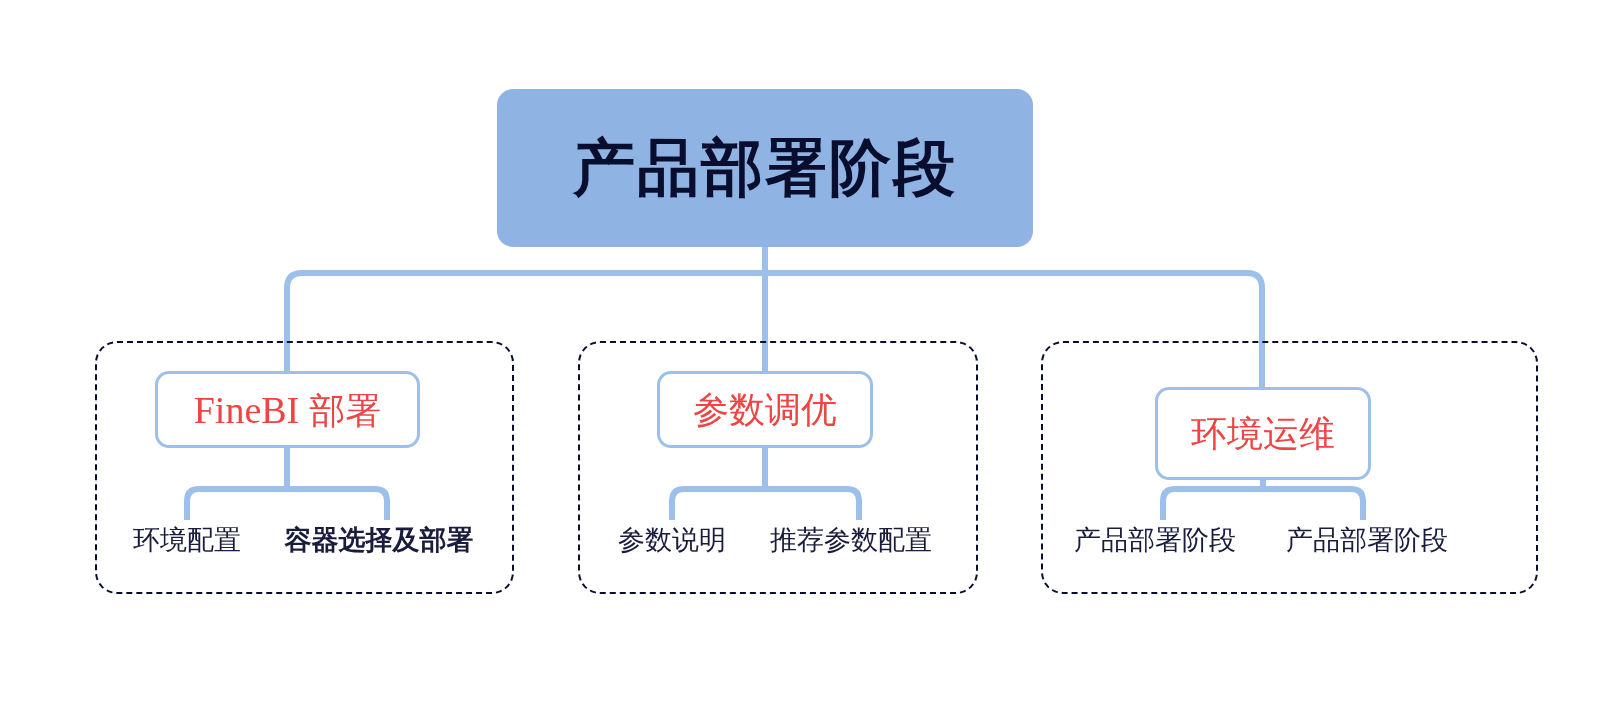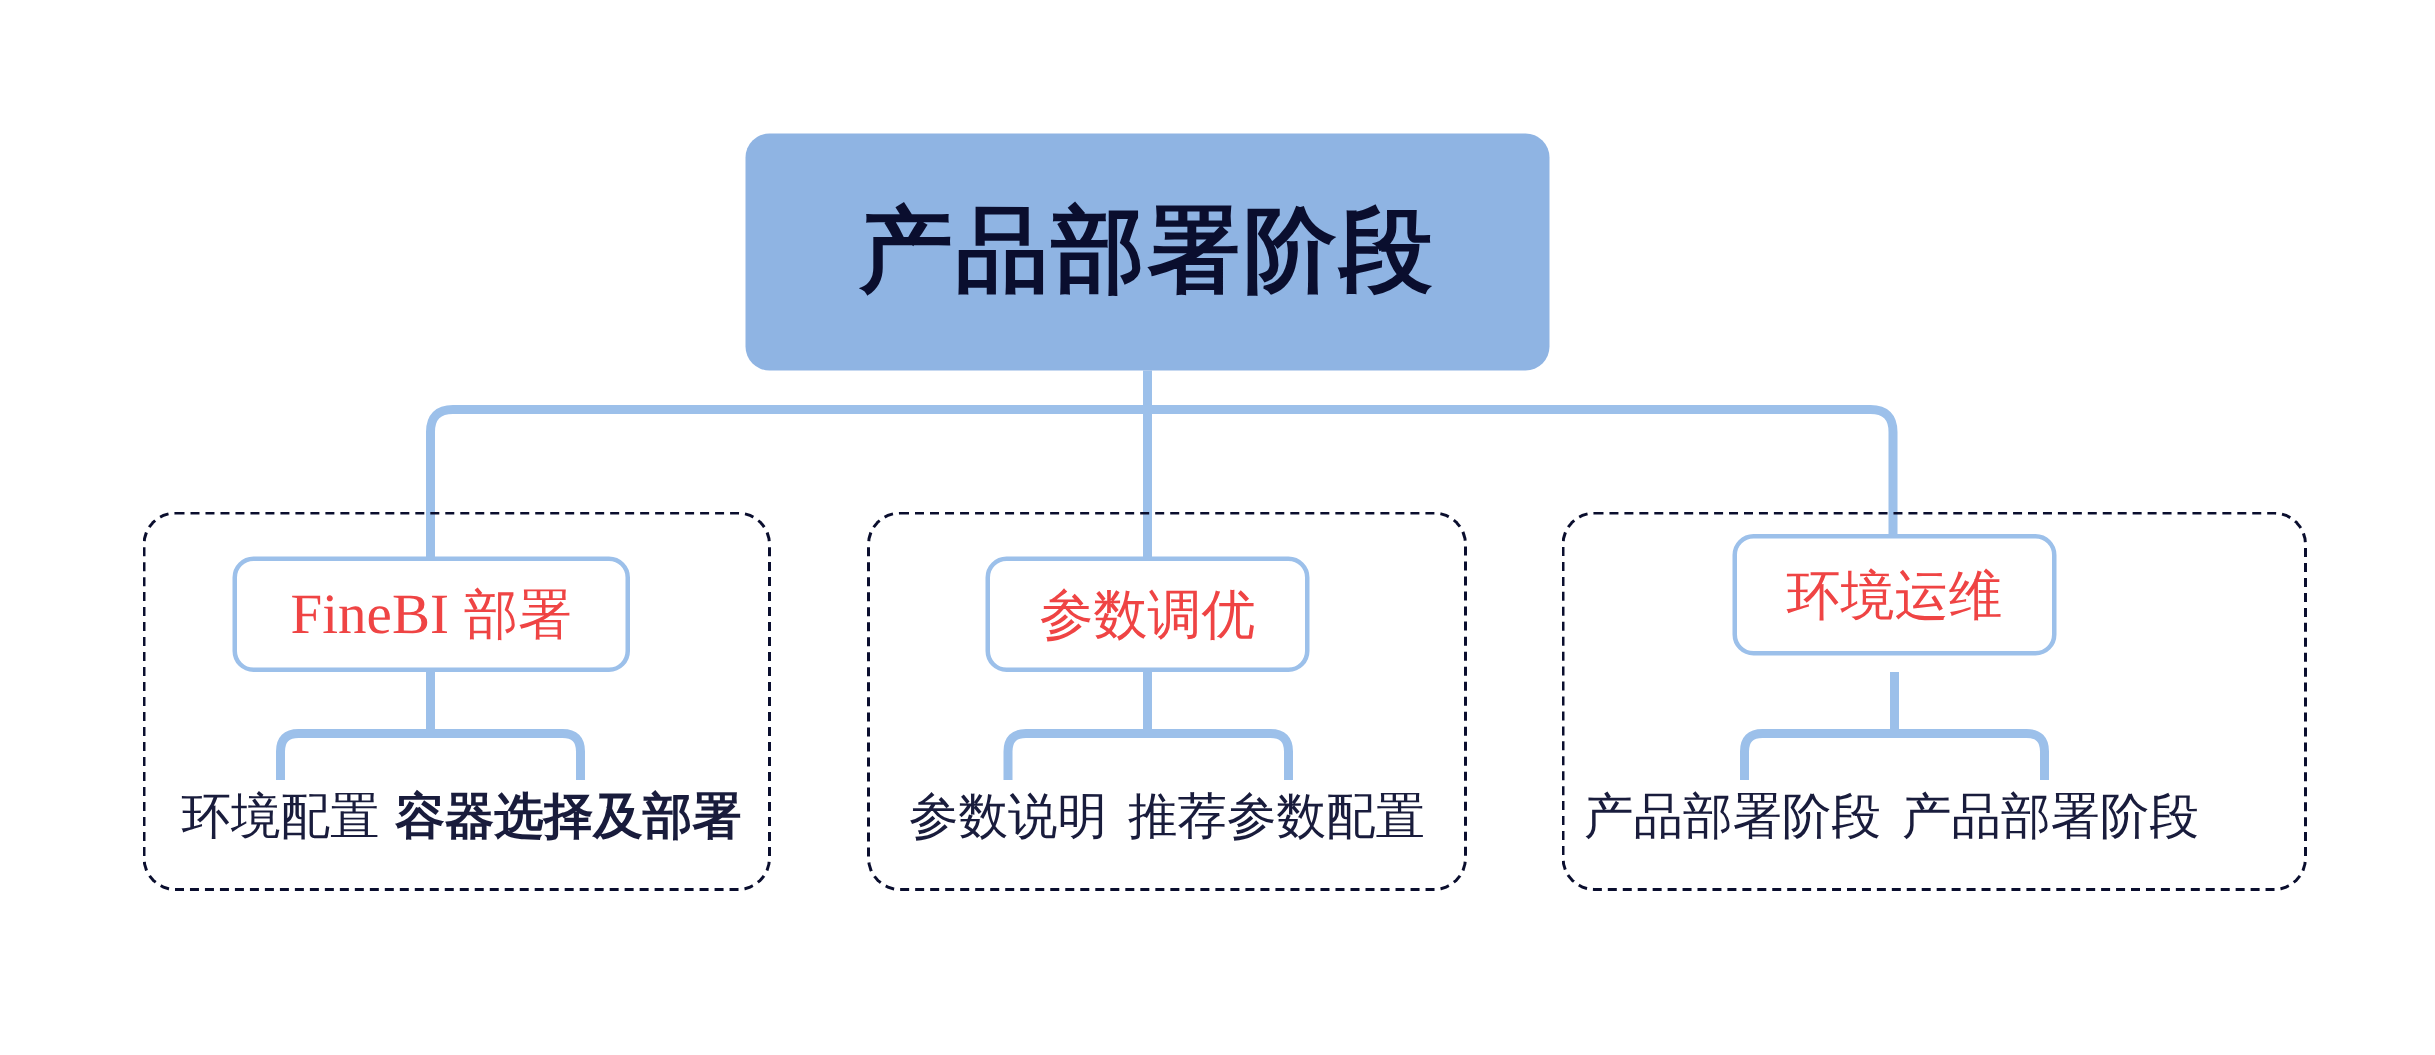--- a/index.html
+++ b/index.html
@@ -74,32 +74,32 @@
     z-index: 3;
   }
   .branch-node .branch-label {
     font-size: 36px;
     color: #ef4444;
     line-height: 1;
     white-space: nowrap;
   }
   #branch-0 { left: 155px;  top: 371px; width: 265px; height: 77px; }
   #branch-1 { left: 657px;  top: 371px; width: 216px; height: 77px; text-align: right; }
-  #branch-2 { left: 1155px; top: 356px; width: 216px; height: 81px; }
+  #branch-2 { left: 1155px; top: 387px; width: 216px; height: 93px; }
 
   
   .serif-word {
     font-family: "Liberation Serif", "DejaVu Serif", serif;
     font-size: 38px;
   }
 
   
   .leaf {
     position: absolute;
-    font-size: 33px;
+    font-size: 27px;
     color: #191C3C;
     white-space: nowrap;
     text-align: right;
     transform: translateX(-50%);
     z-index: 3;
     line-height: 1;
   }
   #leaf-0-0 { left: 187px;  top: 527px; }
   #leaf-0-1 { left: 379px;  top: 527px; font-weight: bold; }
   #leaf-1-0 { left: 672px;  top: 527px; }

